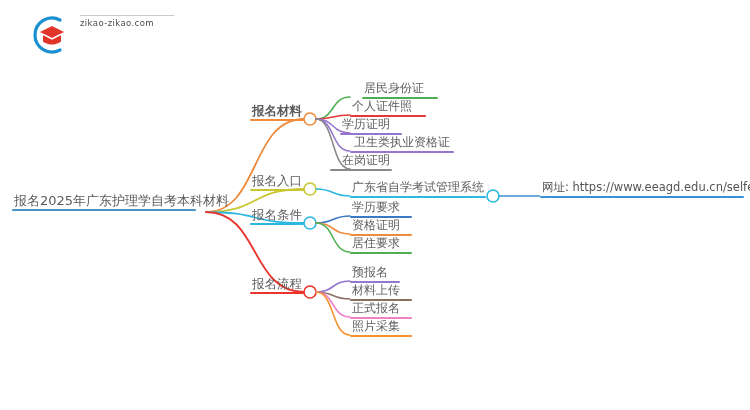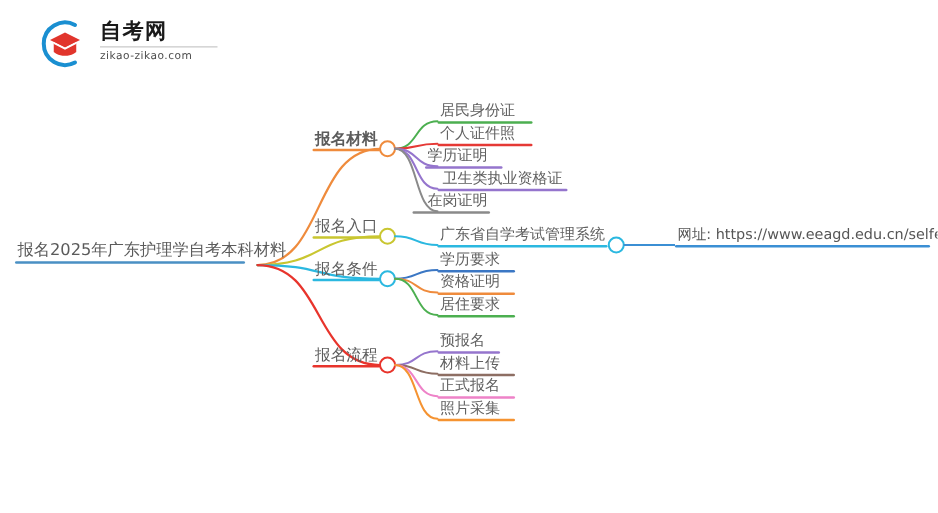--- a/index.html
+++ b/index.html
@@ -119,21 +119,20 @@
   <div class="logo-block">
     <div class="logo-mark">
       <svg width="46" height="46" viewBox="0 0 46 46" xmlns="http://www.w3.org/2000/svg">
         <path d="M34 8 A17 17 0 1 0 34 38" fill="none" stroke="#1a8fd1" stroke-width="3.2" stroke-linecap="round"></path>
         <path d="M14 20 L26 14 L38 20 L26 26 Z" fill="#e1352c"></path>
         <path d="M17 22.4 L17 29.5 C17 29.5 20.5 32.6 26 32.6 C31.5 32.6 35 29.5 35 29.5 L35 22.4 L26 27 Z" fill="#e1352c"></path>
         <path d="M17 22.4 L26 27 L35 22.4" fill="none" stroke="#ffffff" stroke-width="1.3"></path>
       </svg>
     </div>
     <div class="logo-text-wrap">
-      <div class="logo-title">自考网</div>
       <div class="logo-rule"></div>
       <div class="logo-sub">zikao-zikao.com</div>
     </div>
   </div>
 
   <svg id="links" viewBox="0 0 750 410" xmlns="http://www.w3.org/2000/svg">
       <path d="M 206 212 C 259.9 212, 250.1 119, 304 119" fill="none" stroke="#ef8b3c" stroke-width="1.8" stroke-linecap="round"></path>
       <circle cx="310" cy="119" r="6" fill="#ffffff" stroke="#ef8b3c" stroke-width="1.6"></circle>
       <path d="M 316 119 C 334.7 119, 331.3 97, 350 97" fill="none" stroke="#4caf50" stroke-width="1.6" stroke-linecap="round"></path>
       <path d="M 316 119 C 334.7 119, 331.3 115, 350 115" fill="none" stroke="#e53935" stroke-width="1.6" stroke-linecap="round"></path>
@@ -160,21 +159,21 @@
 
   <div id="nodes">
       <div class="node node-root" style="left: 12px; top: 193px;">
         <span class="lbl">报名2025年广东护理学自考本科材料</span>
         <div class="underline" style="background: rgb(74, 144, 196); width: 184px;"></div>
       </div>
       <div class="node node-l1" style="left: 250px; top: 103px; font-weight: bold;">
         <span class="lbl">报名材料</span>
         <div class="underline" style="background: rgb(239, 139, 60); width: 54px;"></div>
       </div>
-      <div class="node node-l2" style="left: 350px; top: 81px;">
+      <div class="node node-l2" style="left: 362px; top: 81px;">
         <span class="lbl">居民身份证</span>
         <div class="underline" style="background: rgb(76, 175, 80); width: 76px;"></div>
       </div>
       <div class="node node-l2" style="left: 350px; top: 99px;">
         <span class="lbl">个人证件照</span>
         <div class="underline" style="background: rgb(229, 57, 53); width: 76px;"></div>
       </div>
       <div class="node node-l2" style="left: 340px; top: 117px;">
         <span class="lbl">学历证明</span>
         <div class="underline" style="background: rgb(149, 117, 205); width: 62px;"></div>

